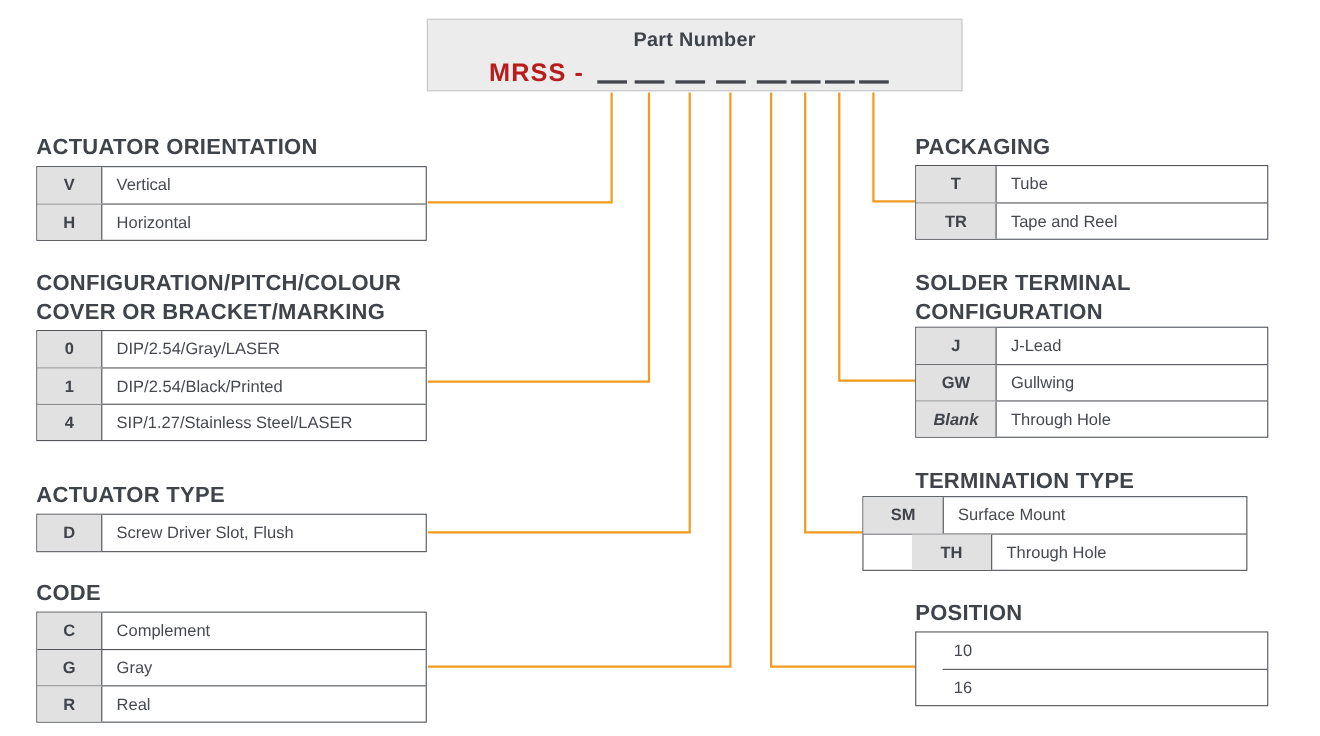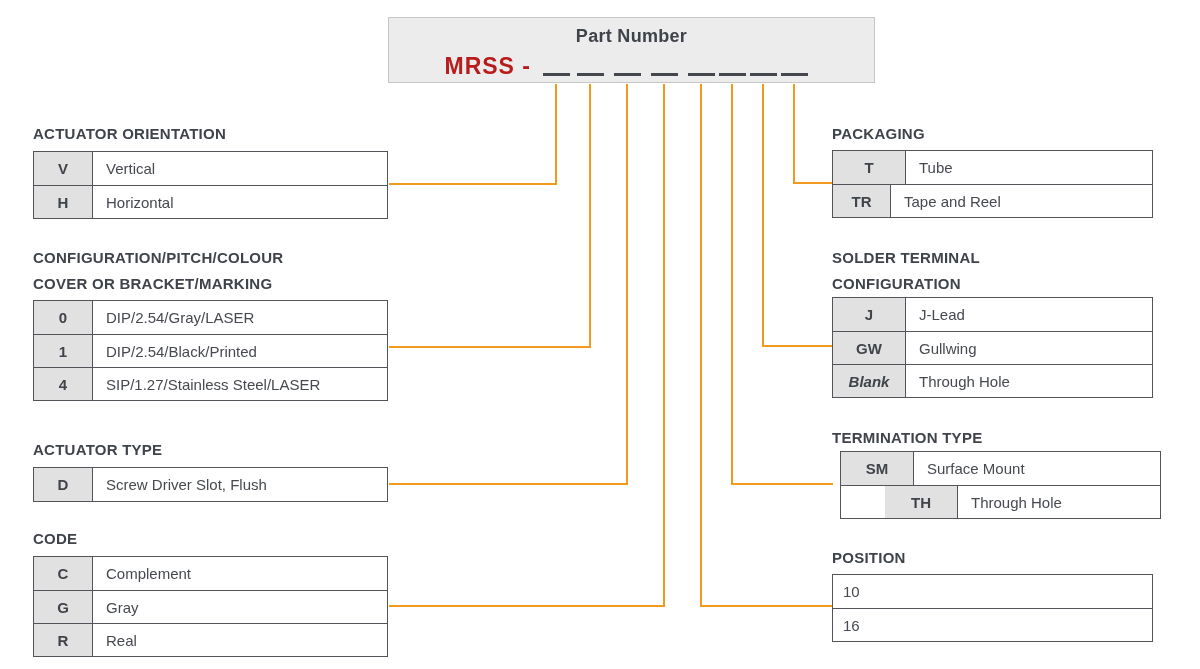--- a/index.html
+++ b/index.html
@@ -24,21 +24,21 @@
   }
   .pn-prefix {
     position:absolute; left:0; top:35px; width:142px; text-align:right;
     font-weight:bold; font-size:23px; letter-spacing:1px; color:#b91c1c;
   }
   .dash {
     position:absolute; width:27px; height:3px; top:73px; background:#44474D;
   }
 
   .heading {
-    position:absolute; font-weight:bold; font-size:15px; line-height:26px;
+    position:absolute; font-weight:bold; font-size:20px; line-height:26px;
     letter-spacing:.25px; color:#3F434A; white-space:nowrap;
   }
   .ctable {
     position:absolute; box-sizing:border-box;
     border:1.5px solid var(--tborder); background:#fff;
   }
   .crow { display:flex; height:33px; box-sizing:border-box; border-top:1px solid var(--tborder); }
   .crow:first-child { border-top:none; }
   .cell-code {
     flex:none; background:var(--codebg); border-right:1px solid var(--tborder);
@@ -131,53 +131,53 @@
           <div class="cell-value">Real</div>
         </div>
       </div>
       <div class="heading" style="left: 832px; top: 121px;">PACKAGING</div>
       <div class="ctable" style="left: 832px; top: 150px; width: 321px;">
         <div class="crow">
           <div class="cell-code" style="width: 73px;">T</div>
           <div class="cell-value">Tube</div>
         </div>
         <div class="crow">
-          <div class="cell-code" style="width: 58px;">TR</div>
+          <div class="cell-code" style="width: 73px;">TR</div>
           <div class="cell-value">Tape and Reel</div>
         </div>
       </div>
       <div class="heading" style="left: 832px; top: 245px;">SOLDER TERMINAL</div>
       <div class="heading" style="left: 832px; top: 271px;">CONFIGURATION</div>
       <div class="ctable" style="left: 832px; top: 297px; width: 321px;">
         <div class="crow">
           <div class="cell-code" style="width: 73px;">J</div>
           <div class="cell-value">J-Lead</div>
         </div>
         <div class="crow">
           <div class="cell-code" style="width: 73px; text-align: center;">GW</div>
           <div class="cell-value">Gullwing</div>
         </div>
         <div class="crow">
           <div class="cell-code" style="width: 73px; font-style: italic;">Blank</div>
           <div class="cell-value">Through Hole</div>
         </div>
       </div>
       <div class="heading" style="left: 832px; top: 425px;">TERMINATION TYPE</div>
-      <div class="ctable" style="left: 840px; top: 451px; width: 321px;">
+      <div class="ctable" style="left: 784px; top: 451px; width: 350px;">
         <div class="crow">
           <div class="cell-code" style="width: 73px;">SM</div>
           <div class="cell-value">Surface Mount</div>
         </div>
         <div class="crow">
           <div class="cell-code" style="width: 73px; margin-left: 44px;">TH</div>
           <div class="cell-value">Through Hole</div>
         </div>
       </div>
       <div class="heading" style="left: 832px; top: 545px;">POSITION</div>
-      <div class="ctable" style="left: 832px; top: 574px; width: 321px;">
+      <div class="ctable" style="left: 832px; top: 574px; width: 321px; padding-left: 24px;">
         <div class="crow">
           <div class="cell-value noCode">10</div>
         </div>
         <div class="crow">
           <div class="cell-value noCode">16</div>
         </div>
       </div>
     </div>
 </div>
 

